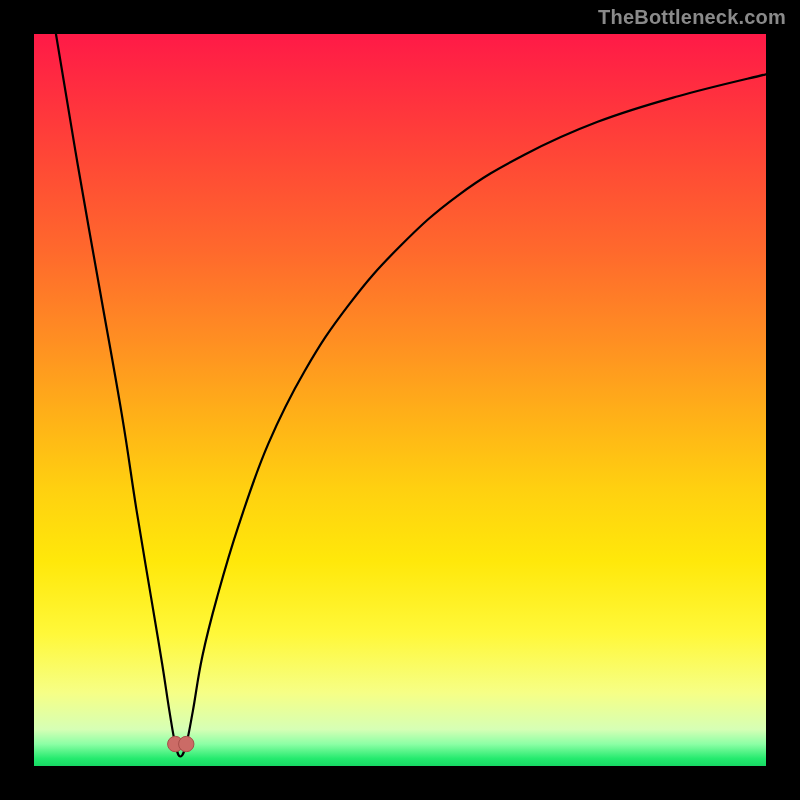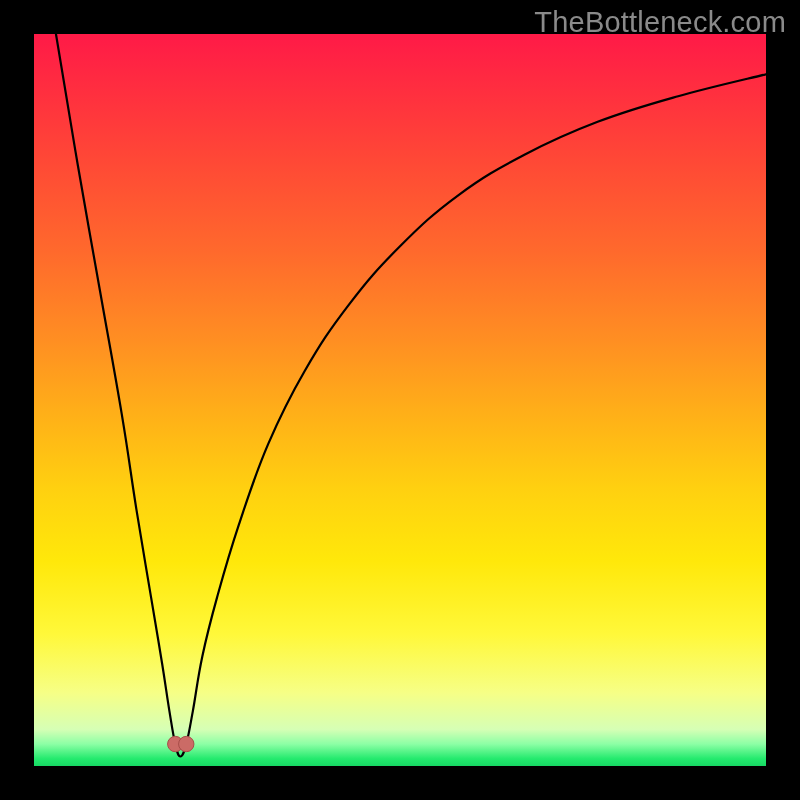--- a/index.html
+++ b/index.html
@@ -40,22 +40,22 @@
       #8cffa5 97%,
       #24ea6e 99%,
       #17d964 100%
     );
   }
   .watermark {
     position: absolute;
     top: 6px;
     right: 14px;
     color: #8a8a8a;
-    font-size: 29px;
-    font-weight: 400;
+    font-size: 20px;
+    font-weight: 700;
     letter-spacing: 0.2px;
     user-select: none;
   }
   svg.curve {
     position: absolute;
     top: 0;
     left: 0;
     width: 732px;
     height: 732px;
   }

